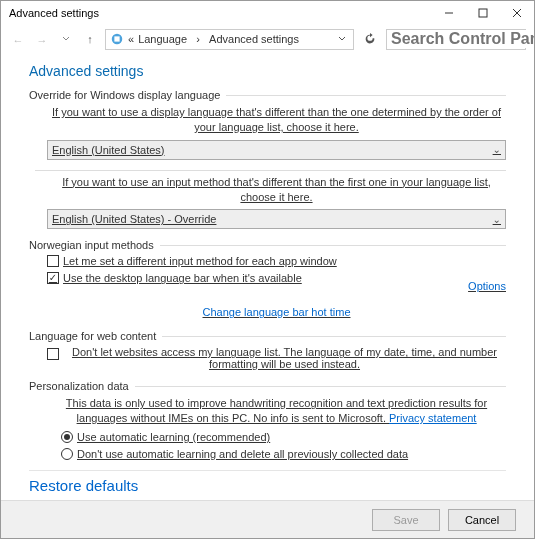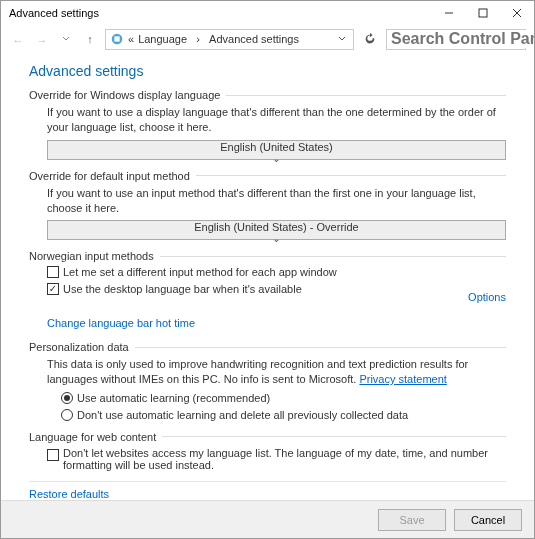--- a/index.html
+++ b/index.html
@@ -13,37 +13,37 @@
 .navbtn.disabled { color: #bbb; }
 .breadcrumb { flex: 1; display: flex; align-items: center; border: 1px solid #ccc; height: 21px; padding: 0 4px; gap: 4px; font-size: 11px; color: #333; }
 .breadcrumb .chev { width: 14px; display:flex; justify-content:center; align-items:center; }
 .cp-icon { width: 14px; height: 14px; }
 .refresh { width: 20px; display:flex; align-items:center; justify-content:center; }
 .search { width: 140px; height: 21px; border: 1px solid #ccc; display: flex; align-items: center; padding: 0 4px; font-size: 11px; color: #888; }
 .search input { border: none; outline: none; flex: 1; font-size: 16px; color: #333; font-weight: bold; }
 .search-icon { width: 14px; height: 14px; }
 .content { padding: 10px 28px 4px 28px; height: 447px; overflow: hidden; }
 h1 { font-size: 14px; font-weight: normal; color: #0a6bb1; margin-bottom: 10px; }
-.section { margin-bottom: 10px; }
+.section { margin-bottom: 10px; text-align: center; }
 .section-head { display: flex; align-items: center; font-size: 11px; color: #333; margin-bottom: 4px; }
 .section-head .line { flex: 1; height: 1px; background: #ddd; margin-left: 6px; }
-.section-body { padding-left: 18px; font-size: 11px; color: #333; }
+.section-body { padding-left: 18px; font-size: 11px; color: #333; text-decoration: underline; }
 .section-body p { margin-bottom: 5px; line-height: 1.35; }
-.select { width: 100%; height: 20px; border: 1px solid #aaa; background: #eee; font-size: 11px; padding: 0 4px; display:flex; align-items:center; justify-content:space-between; margin-bottom: 5px; flex-direction: column;}
+.select { width: 100%; height: 20px; border: 1px solid #aaa; background: #eee; font-size: 11px; padding: 0 4px; display:flex; align-items:center; justify-content:space-between; margin-bottom: 5px;}
 .select .chev { font-size: 10px; color: #555; }
 .link { color: #0066cc; cursor: pointer; }
 .link.u { text-decoration: underline; }
 .row { display:flex; align-items:center; gap:4px; margin-bottom:5px; }
 .row-sp { display:flex; align-items:center; justify-content:space-between; margin-bottom:5px; }
 .checkbox { width: 12px; height: 12px; border: 1px solid #333; display:flex; align-items:center; justify-content:center; font-size:10px; flex-shrink:0; }
 .checkbox.checked::before { content:"✓"; line-height:1; }
 .radio { width: 12px; height: 12px; border: 1px solid #333; border-radius: 50%; display:flex; align-items:center; justify-content:center; flex-shrink:0;}
 .radio.checked::before { content:""; width:6px; height:6px; background:#333; border-radius:50%; }
 .hr { height:1px; background:#e5e5e5; margin: 4px 0 6px 0; }
-.footer { height: 38px; background: #f0f0f0; border-top: 1px solid #ddd; display:flex; align-items:center; justify-content:flex-end; padding: 0 12px; gap: 8px; }
+.footer { height: 38px; background: #f0f0f0; border-top: 1px solid #ddd; display:flex; align-items:center; justify-content:flex-end; padding: 0 18px; gap: 8px; }
 .btn { min-width: 68px; height: 22px; border: 1px solid #adadad; background: #e9e9e9; font-size: 11px; display:flex; align-items:center; justify-content:center; }
 .btn.disabled { color: #9a9a9a; }
 </style>
 </head>
 <body>
 
 <div class="titlebar">
   <span>Advanced settings</span>
   <span class="titlebar-title"></span>
   <div class="winbtn">
@@ -116,21 +116,20 @@
       <p>If you want to use a display language that's different than the one determined by the order of your language list, choose it here.</p>
       <div class="select">
         <span>English (United States)</span>
         <span class="chev">⌄</span>
       </div>
     </div>
   </div>
 
   <div class="section">
     <div class="section-head">
-        <span>Override for default input method</span>
         <div class="line"></div>
       </div>
     <div class="section-body">
       <p>If you want to use an input method that's different than the first one in your language list, choose it here.</p>
       <div class="select">
         <span>English (United States) - Override</span>
         <span class="chev">⌄</span>
       </div>
     </div>
   </div>
@@ -146,20 +145,33 @@
         <span>Let me set a different input method for each app window</span>
       </div>
       <div class="row-sp">
         <div class="row" style="margin-bottom:16px">
           <div class="checkbox checked"></div>
           <span>Use the desktop language bar when it's available</span>
         </div>
         <span class="link">Options</span>
       </div>
       <p><span class="link">Change language bar hot time</span></p>
+    </div>
+  </div>
+
+  <div class="section">
+    <div class="section-head">
+        <span>Language for web content</span>
+        <div class="line"></div>
+      </div>
+    <div class="section-body">
+      <div class="row" style="align-items:flex-start">
+        <div class="checkbox" style="margin-top:2px"></div>
+        <span>Don't let websites access my language list. The language of my date, time, and number formatting will be used instead.</span>
+      </div>
     </div>
   </div>
 
   <div class="section">
     <div class="section-head">
         <span>Personalization data</span>
         <div class="line"></div>
       </div>
     <div class="section-body">
       <p><span>This data is only used to improve handwriting recognition and text prediction results for languages without IMEs on this PC. No info is sent to Microsoft. </span><span class="link u">Privacy statement</span></p>
@@ -169,35 +181,22 @@
           <span>Use automatic learning (recommended)</span>
         </div>
         <div class="row">
           <div class="radio"></div>
           <span>Don't use automatic learning and delete all previously collected data</span>
         </div>
       </div>
     </div>
   </div>
 
-  <div class="section">
-    <div class="section-head">
-        <span>Language for web content</span>
-        <div class="line"></div>
-      </div>
-    <div class="section-body">
-      <div class="row" style="align-items:flex-start">
-        <div class="checkbox" style="margin-top:2px"></div>
-        <span>Don't let websites access my language list. The language of my date, time, and number formatting will be used instead.</span>
-      </div>
-    </div>
-  </div>
-
   <div class="hr"></div>
-  <p style="font-size:11px"><span class="link">Restore defaults</span></p>
+  <p style="font-size:15px"><span class="link">Restore defaults</span></p>
 </div>
 
 <div class="footer">
   <div class="btn disabled">
       <span>Save</span>
     </div>
   <div class="btn">
       <span>Cancel</span>
     </div>
 </div>

